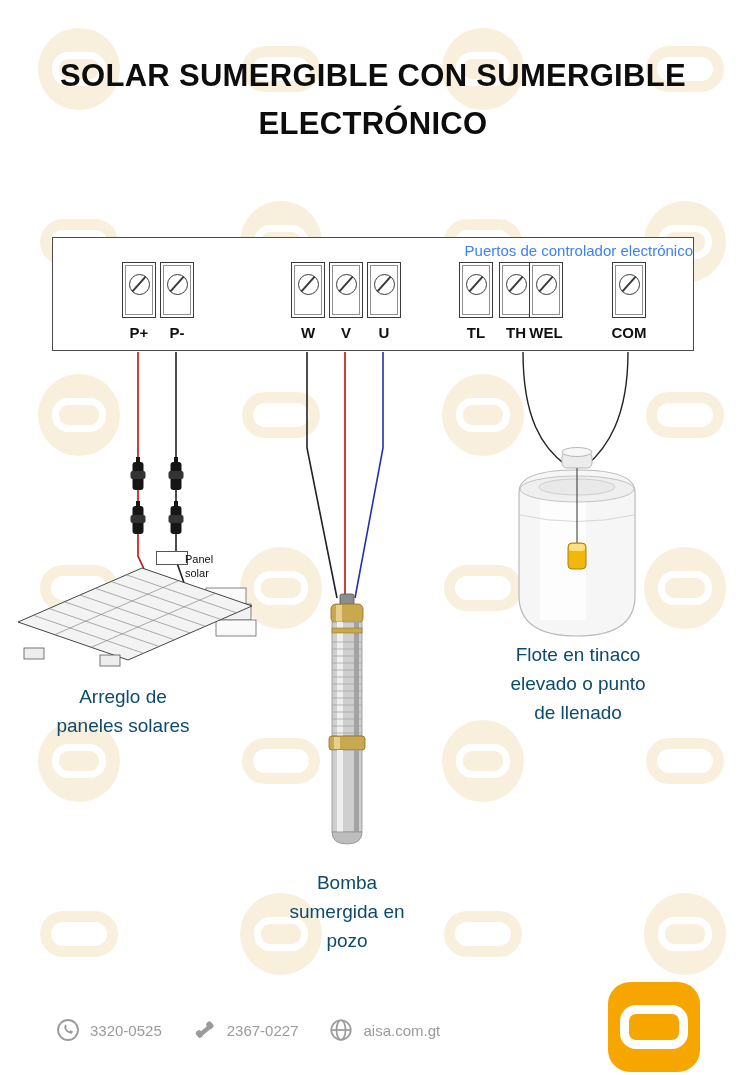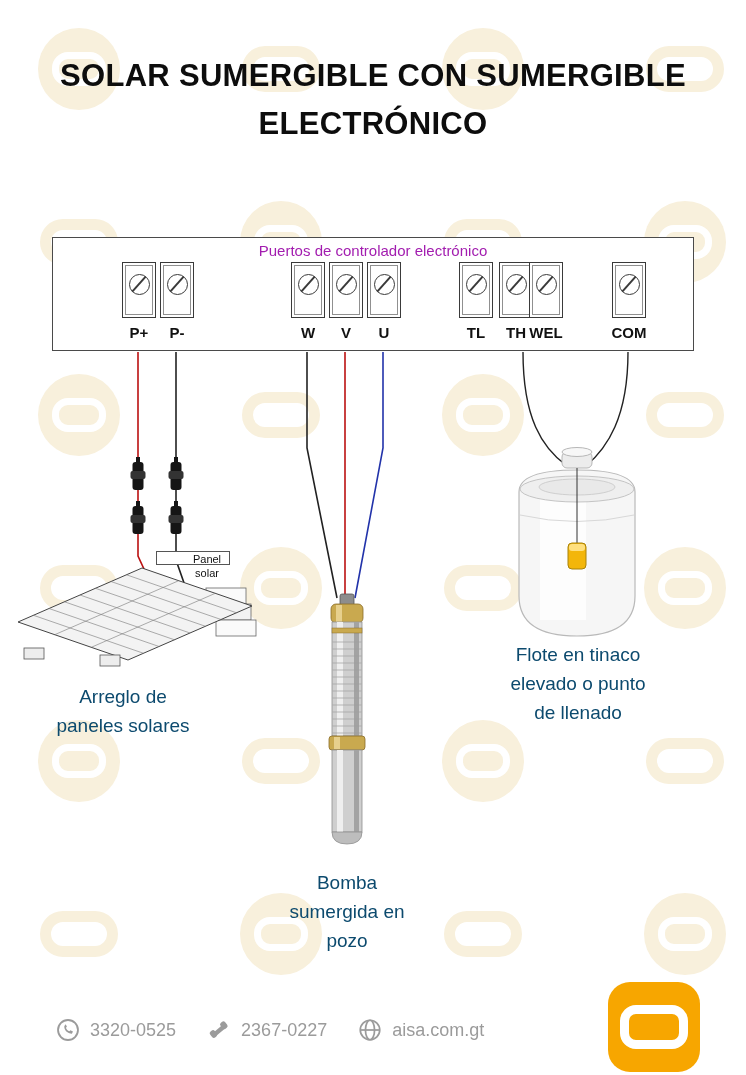--- a/index.html
+++ b/index.html
@@ -11,41 +11,41 @@
              display:flex;align-items:center;justify-content:center;}
   .wm-circle::after{content:"";width:40px;height:20px;border:7px solid #ffffff;border-radius:16px;}
   .wm-ring{position:absolute;width:78px;height:46px;border:11px solid #f8f0dc;border-radius:24px;box-sizing:border-box;}
   
   .title{position:absolute;z-index:2;top:52px;left:30px;width:686px;margin:0;text-align:center;
          font-size:31px;font-weight:bold;line-height:48px;letter-spacing:.3px;color:#0d0d0d;}
   .title .tl{display:block;white-space:nowrap;}
   
   .controller{position:absolute;z-index:2;left:52px;top:237px;width:642px;height:114px;
               border:1.4px solid #4a4a4a;background:#fff;box-sizing:border-box;}
-  .controller-label{position:absolute;top:4px;left:0;width:100%;text-align:center;font-size:15px;color:#a21caf;}
+  .controller-label{position:absolute;top:4px;left:0;width:100%;text-align:right;font-size:15px;color:#3b82f6;}
   .port{position:absolute;top:24px;width:34px;text-align:center;}
   .port-box{width:34px;height:56px;border:1.6px solid #3a3a3a;background:#fff;position:relative;box-sizing:border-box;}
   .port-box::before{content:"";position:absolute;inset:2px;border:1px solid #909090;}
   .screw{position:absolute;top:11px;left:50%;width:21px;height:21px;margin-left:-10.5px;
          border:1.4px solid #3a3a3a;border-radius:50%;background:#fff;box-sizing:border-box;}
   .screw::after{content:"";position:absolute;left:50%;top:-1px;margin-left:-.8px;width:1.6px;height:20px;
                 background:#3a3a3a;transform:rotate(42deg);transform-origin:center;}
   .port-label{margin-top:6px;font-weight:bold;font-size:15px;width:64px;margin-left:-15px;text-align:center;}
   
   .diagram{position:absolute;left:0;top:0;z-index:1;pointer-events:none;}
   
   .lbl{position:absolute;z-index:2;white-space:pre-line;text-align:center;font-size:19px;line-height:29px;color:#0c4a6e;}
   .lbl-array{left:28px;top:682px;width:190px;}
   .lbl-pump{left:262px;top:868px;width:170px;}
   .lbl-float{left:478px;top:640px;width:200px;}
-  .panel-tag{position:absolute;z-index:2;left:156px;top:551px;width:74px;height:14px;background:#fff;
+  .panel-tag{position:absolute;z-index:2;left:156px;top:551px;width:32px;height:14px;background:#fff;
              border:1px solid #555;font-size:11px;line-height:14px;text-align:center;box-sizing:border-box;padding-left:28px;}
   
   .footer{position:absolute;z-index:2;left:55px;top:1010px;height:40px;display:flex;align-items:center;
-          gap:30px;color:#9b9b9b;font-size:18px;}
+          gap:30px;color:#9b9b9b;font-size:15px;}
   .f-item{display:flex;align-items:center;gap:9px;}
   .f-item svg{display:block;}
   
   .brand-logo{position:absolute;z-index:2;left:608px;top:982px;width:92px;height:90px;border-radius:22px;
               background:#f7a600;display:flex;align-items:center;justify-content:center;}
   .brand-ring{width:50px;height:26px;border:9px solid #ffffff;border-radius:16px;box-sizing:content-box;}
 </style>
 </head>
 <body>
 

